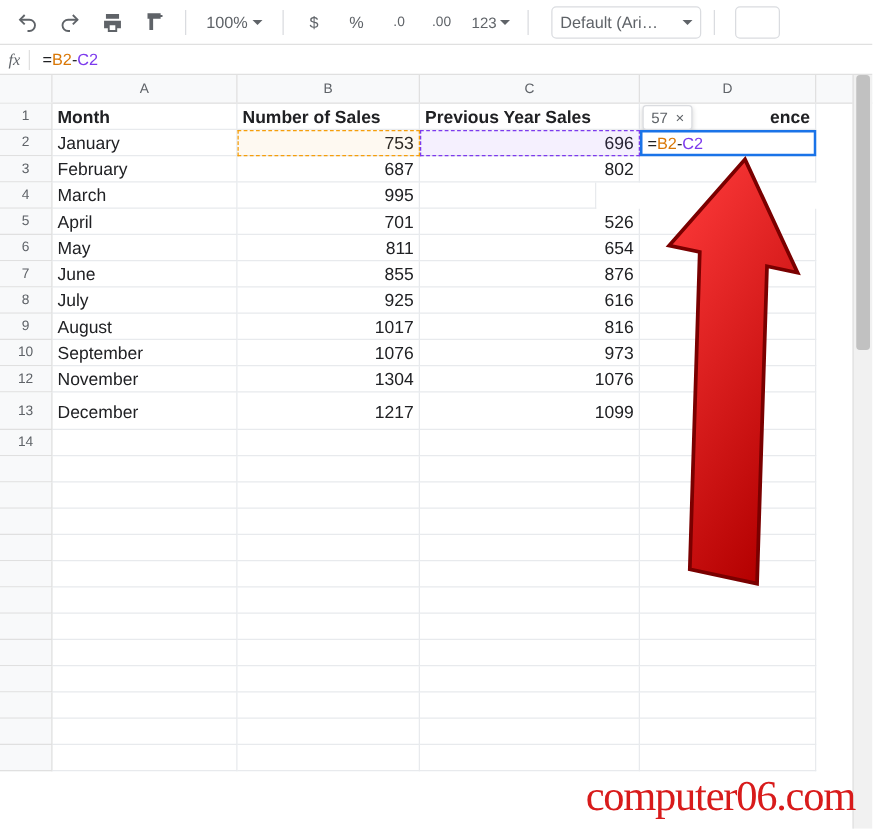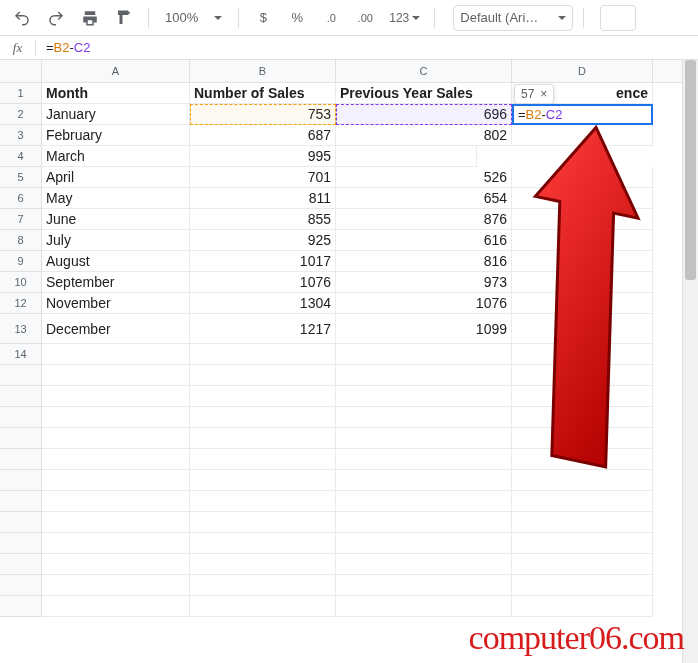--- a/index.html
+++ b/index.html
@@ -28,41 +28,41 @@
     display: inline-flex;
     align-items: center;
     justify-content: center;
     width: 28px;
     height: 26px;
     border-radius: 3px;
     cursor: pointer;
   }
   .tb-sep { width:1px; height:20px; background:#dadce0; margin:0 4px; }
   .zoom, .font-picker, .font-size {
-    display:inline-flex; align-items:center; gap:16px;
+    display:inline-flex; align-items:center; gap:4px;
     padding:0 6px; height:26px; cursor:pointer;
   }
   .caret {
     width:0; height:0;
     border-left:4px solid transparent;
     border-right:4px solid transparent;
     border-top:4px solid #5f6368;
   }
   .font-picker { border:1px solid #dadce0; border-radius:4px; min-width:120px; justify-content:space-between; margin-left:8px;text-align:right; }
   .font-size   { border:1px solid #dadce0; border-radius:4px; width:36px; justify-content:center; margin-left:6px; }
 
   
   .formula-bar {
     display:flex; align-items:center;
     height:24px;
     border-bottom:1px solid #e0e0e0;
     font-size:13px;
   }
   .fx {
-    width:36px; text-align:center; font-style:italic; color:#5f6368;
+    width:24px; text-align:center; font-style:italic; color:#5f6368;
     border-right:1px solid #e0e0e0; font-family:Georgia,serif;
   }
   .formula-input {
     flex:1; padding-left:10px; color:#202124;
     display:flex; align-items:center; gap:0;
   }
   .tok-eq  { color:#202124; }
   .tok-b2  { color:#d97706; }
   .tok-op  { color:#202124; }
   .tok-c2  { color:#7c3aed; }

